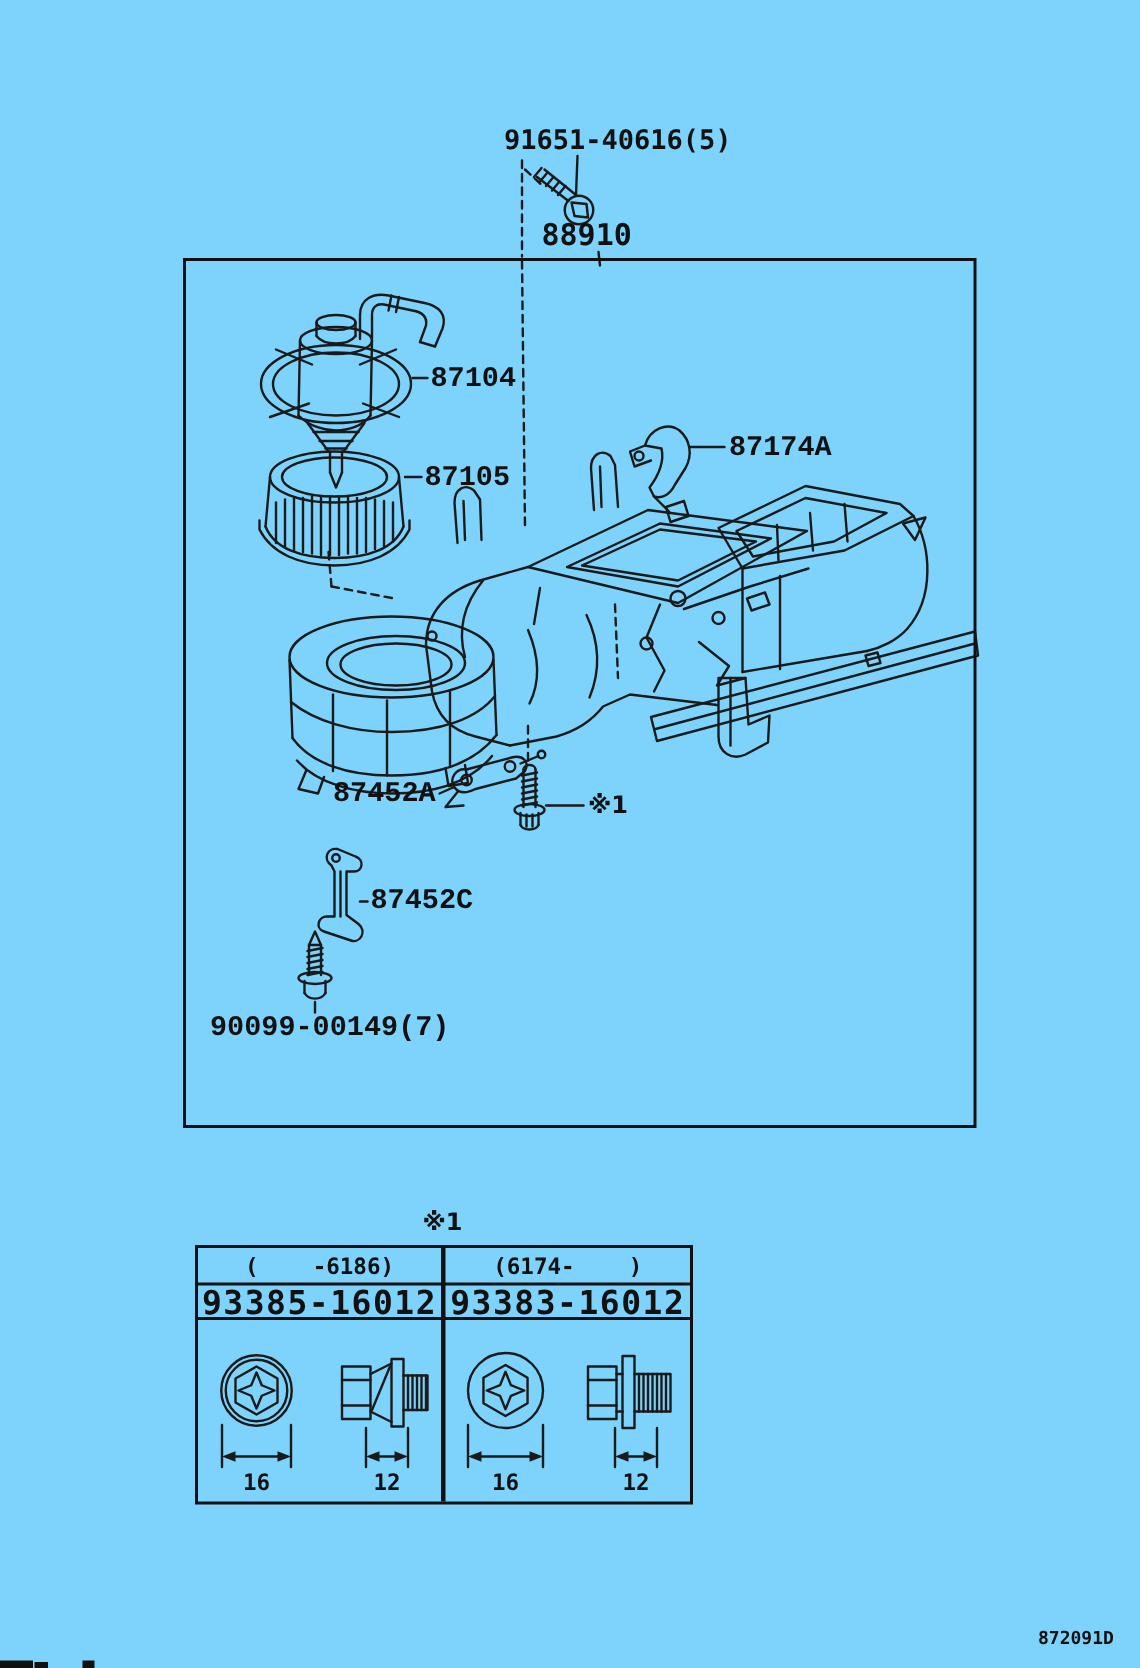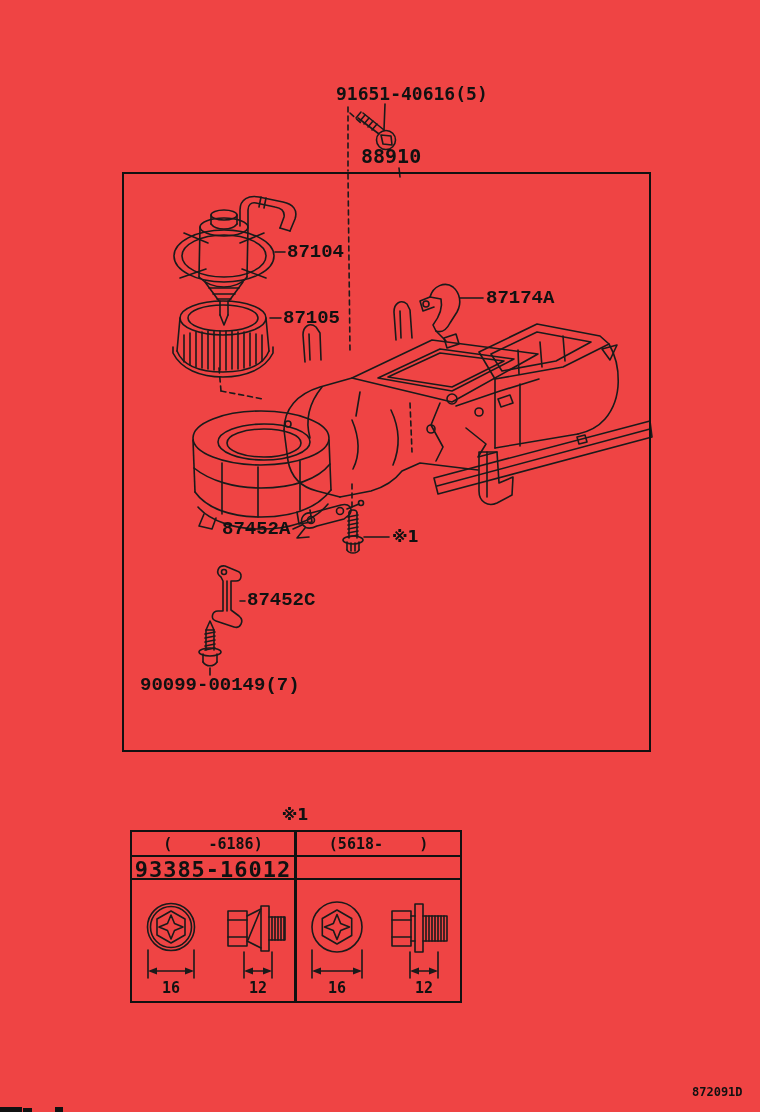--- a/index.html
+++ b/index.html
@@ -1,17 +1,17 @@
 <!DOCTYPE html>
 <html><head>
 <meta charset="utf-8">
 <style>
   html,body{margin:0;padding:0;background:#e8e8e8;}
   .page{
-    position:relative;width:760px;height:1112px;background:#ef4444;
+    position:relative;width:760px;height:1112px;background:#7dd3fc;
     font-family:"DejaVu Sans Mono","Liberation Mono",monospace;
     color:#1a1a1a;overflow:hidden;
   }
   .art{position:absolute;left:0;top:0;z-index:1;}
   .lbl{
     position:absolute;z-index:3;font-weight:bold;line-height:1;
     white-space:pre;letter-spacing:0px;color:#111;
   }
   .f18{font-size:18px;}
   .f19{font-size:19px;font-family:Liberation Mono, monospace;}
@@ -333,22 +333,23 @@
   <div class="lbl f16 refmark" style="left:392px;top:529px;">※1</div>
   <div class="lbl f19" style="left:247px;top:591px;">87452C</div>
   <div class="lbl f19" style="left:140px;top:676px;">90099-00149(7)</div>
 
   <div class="lbl f16 refmark" style="left:273px;top:807px;width:44px;text-align:center;">※1</div>
   <div class="tbl">
     <div class="vdiv"></div>
     <div class="hline h1"></div>
     <div class="hline h2"></div>
     <div class="tcell t-period c1">(    -6186)</div>
-    <div class="tcell t-period c2">(5618-    )</div>
+    <div class="tcell t-period c2">(6174-    )</div>
     <div class="tcell t-pn c1">93385-16012</div>
+    <div class="tcell t-pn c2">93383-16012</div>
   </div>
   <div class="dim" style="left:171px;top:981px;">16</div>
   <div class="dim" style="left:258px;top:981px;">12</div>
   <div class="dim" style="left:337px;top:981px;">16</div>
   <div class="dim" style="left:424px;top:981px;">12</div>
 
   <div class="lbl f15" style="left:692px;top:1086px;">872091D</div>
 
   <div class="mark" style="left:0px;top:1107px;width:22px;height:5px;"></div>
   <div class="mark" style="left:23px;top:1108px;width:9px;height:4px;"></div>

